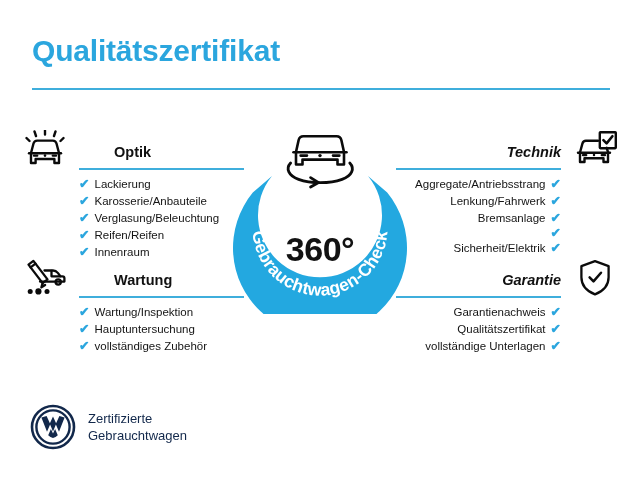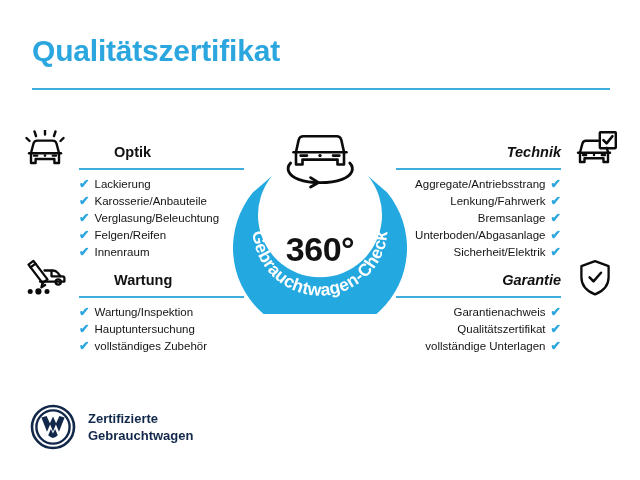--- a/index.html
+++ b/index.html
@@ -142,21 +142,21 @@
     left: 30px;
     top: 404px;
     display: flex;
     align-items: center;
   }
   .vw-logo { width: 46px; height: 46px; }
   .vw-logo svg { display: block; width: 100%; height: 100%; }
   .footer-text {
     margin-left: 12px;
     font-size: 13px;
-    font-weight: 700;
+    font-weight: 400;
     line-height: 17px;
     color: #12284B;
     white-space: nowrap;
   }
 </style>
 </head>
 <body>
 
 <div class="page">
 
@@ -186,21 +186,21 @@
       <li class="check-item">
         <span class="check-mark">✔</span>
         <span>Karosserie/Anbauteile</span>
       </li>
       <li class="check-item">
         <span class="check-mark">✔</span>
         <span>Verglasung/Beleuchtung</span>
       </li>
       <li class="check-item">
         <span class="check-mark">✔</span>
-        <span>Felgen/Reifen</span>
+        <span>Reifen/Reifen</span>
       </li>
       <li class="check-item">
         <span class="check-mark">✔</span>
         <span>Innenraum</span>
       </li>
     </ul>
   </div>
 
   <div class="section sec-wartung left">
     <div class="sec-head">
@@ -261,21 +261,20 @@
       <li class="check-item">
         <span class="check-mark">✔</span>
         <span>Lenkung/Fahrwerk</span>
       </li>
       <li class="check-item">
         <span class="check-mark">✔</span>
         <span>Bremsanlage</span>
       </li>
       <li class="check-item">
         <span class="check-mark">✔</span>
-        <span>Unterboden/Abgasanlage</span>
       </li>
       <li class="check-item">
         <span class="check-mark">✔</span>
         <span>Sicherheit/Elektrik</span>
       </li>
     </ul>
   </div>
 
   <div class="section sec-garantie right">
     <div class="sec-head">

